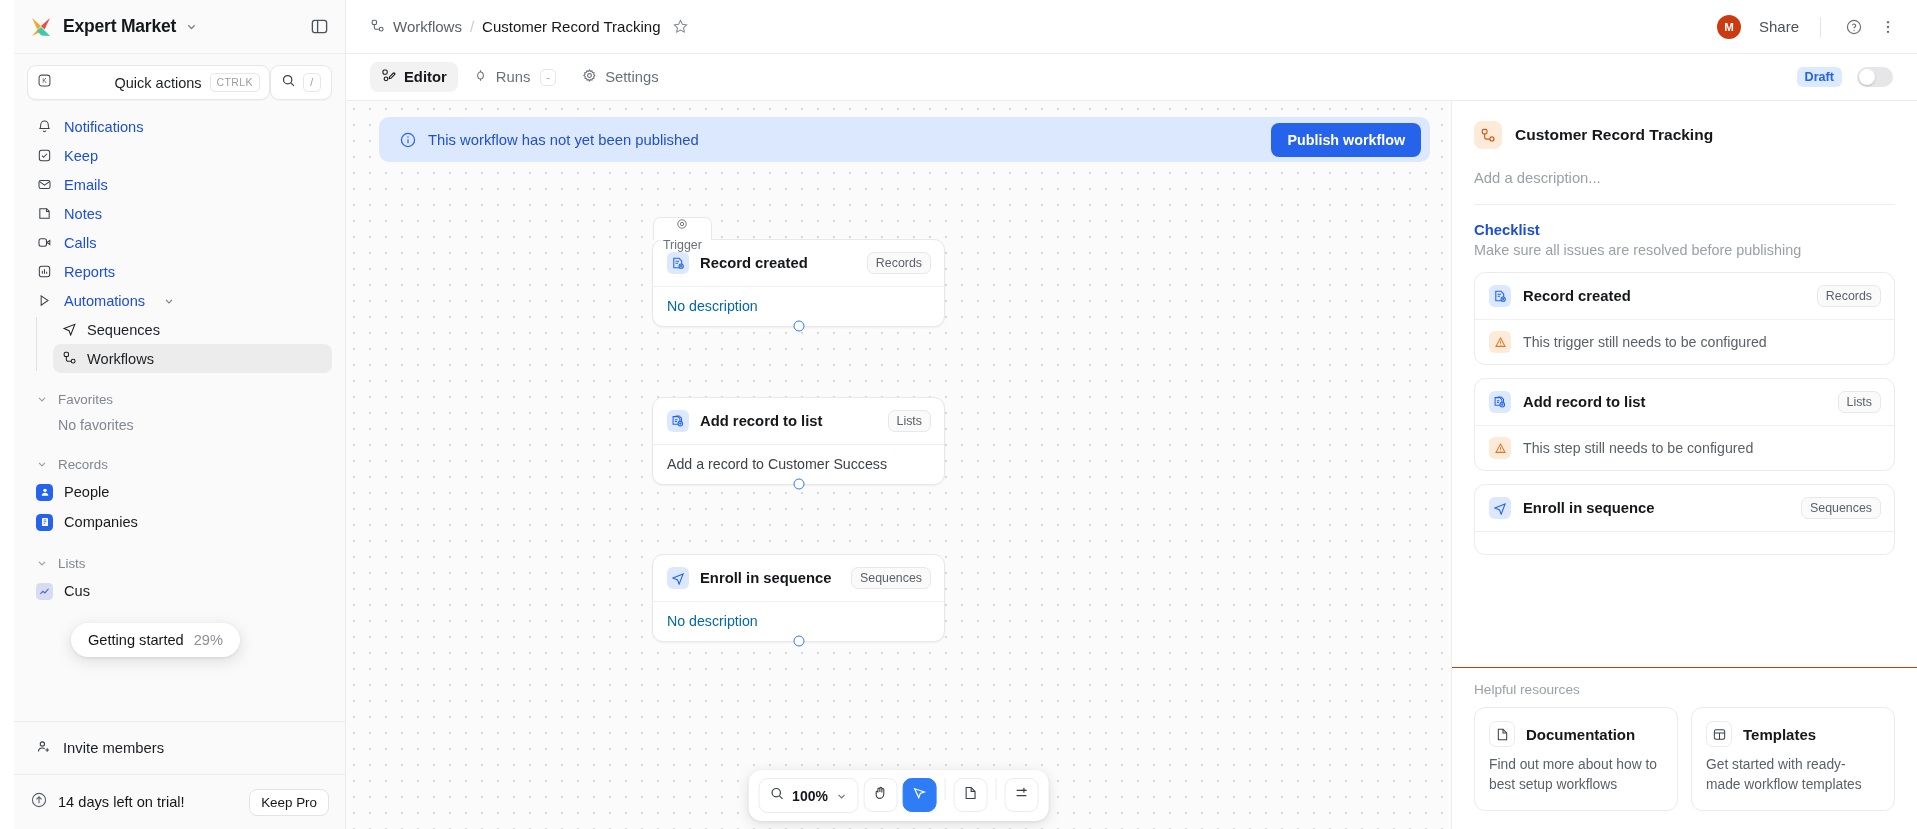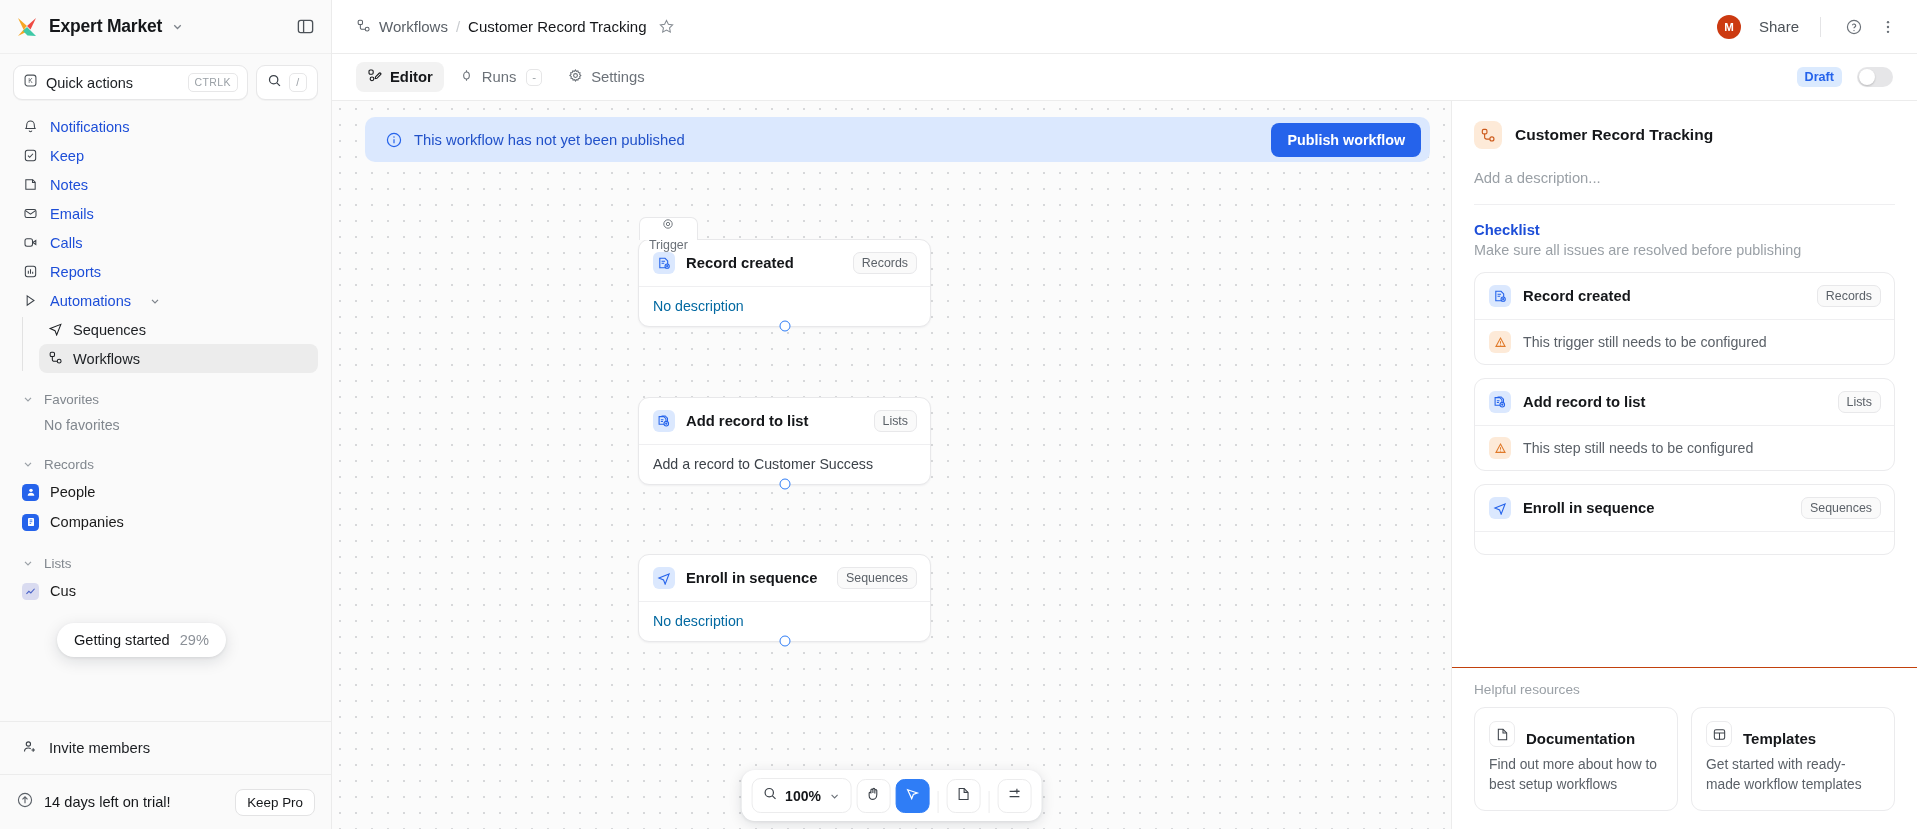--- a/index.html
+++ b/index.html
@@ -14,33 +14,34 @@
   .app { display: flex; width: 1917px; height: 829px; }
 
   
   .sidebar {
     width: 332px; height: 829px;
     background: #fafafa;
     border-right: 1px solid #ebebeb;
     display: flex; flex-direction: column;
     position: relative;
     flex: 0 0 332px;
+    margin-left: 14px;
   }
   .sb-top {
     height: 54px; display: flex; align-items: center;
     padding: 0 16px 0 14px; gap: 9px;
     border-bottom: 1px solid #efefef;
   }
   .logo { width: 26px; height: 26px; flex: 0 0 26px; }
   .ws-name { font-size: 17.5px; font-weight: 700; letter-spacing: -0.2px; color: #15171a; }
   .chev-sm { color: #7c828a; display:flex; align-items:center; }
   .sb-top-spacer { flex: 1; }
   .panel-toggle { color: #4c5258; display: flex; align-items: center; cursor: pointer; }
 
-  .sb-search-row { display: flex; gap: 8px; padding: 11px 13px 7px 13px; }
+  .sb-search-row { display: flex; gap: 0; padding: 11px 13px 7px 13px; text-align: right; }
   .quick-actions {
     flex: 1; height: 35px; background: #fff; border: 1px solid #e7e7e8;
     border-radius: 9px; display: flex; align-items: center; padding: 0 9px; gap: 8px;
     box-shadow: 0 1px 1px rgba(16,24,40,.035); cursor: pointer;
   }
   .qa-label { font-size: 14.5px; color: #1c1f23; flex: 1; }
   .kbd {
     font-size: 10.5px; color: #9aa0a6; border: 1px solid #e7e7e8; border-radius: 5px;
     padding: 2px 6px; letter-spacing: .4px; line-height: 1.2;
   }
@@ -185,21 +186,21 @@
   }
   .edge { position:absolute; width:1.4px; background:#cfd1d4; left:50%; transform:translateX(-50%); }
   .edge-arrow {
     position:absolute; left:50%; transform:translateX(-50%); width:0;height:0;
     border-left:4.5px solid transparent; border-right:4.5px solid transparent; border-top:6px solid #cfd1d4;
   }
 
   .zoombar {
     position:absolute; left:50%; transform:translateX(-50%); bottom:8px;
     background:#fff; border-radius:13px; box-shadow:0 3px 14px rgba(16,24,40,.12), 0 1px 3px rgba(16,24,40,.07);
-    display:flex; align-items:flex-end; gap:5px; padding:8px 10px; z-index:6;
+    display:flex; align-items:flex-start; gap:5px; padding:8px 10px; z-index:6;
   }
   .zb-zoom {
     display:flex; align-items:center; gap:8px; border:1px solid #ececed; border-radius:9px;
     padding:7px 10px; cursor:pointer;
   }
   .zb-pct { font-size:14px; font-weight:600; color:#15171a; }
   .zb-btn {
     width:34px;height:34px;border:1px solid #ececed;border-radius:9px;background:#fff;
     display:flex;align-items:center;justify-content:center;cursor:pointer;color:#3c4249;
   }
@@ -230,21 +231,21 @@
   .warn-ico { width:22px;height:22px;flex:0 0 22px;border-radius:6px;background:#fdead8;display:flex;align-items:center;justify-content:center;color:#e07a2a;}
   .cc-msg { font-size:14.2px; color:#5b6168; }
 
   .helpful {
     position:absolute; left:0; right:0; bottom:0; background:#fff; border-top:1px solid #c2410c;
     padding: 14px 22px 18px 22px;
   }
   .help-title { font-size:13.6px; color:#9aa0a6; margin-bottom:10px; }
   .help-cards { display:flex; gap:13px; }
   .help-card { flex:1; border:1px solid #ebebed; border-radius:11px; padding:13px 14px 15px 14px; cursor:pointer; }
-  .hc-top { display:flex; align-items:flex-end; gap:11px; margin-bottom:8px; }
+  .hc-top { display:flex; align-items:center; gap:11px; margin-bottom:8px; }
   .hc-ico { width:26px;height:26px;flex:0 0 26px;border-radius:7px;border:1px solid #ebebed;display:flex;align-items:center;justify-content:center;color:#3c4249;}
   .hc-title { font-size:15px; font-weight:700; color:#15171a; }
   .hc-sub { font-size:13.8px; color:#5b6168; line-height:1.45; }
 </style>
 </head>
 <body>
 
 <div class="app">
 
   <aside class="sidebar">
@@ -311,34 +312,34 @@
           <svg width="15" height="15" viewBox="0 0 18 18" fill="none" stroke="currentColor" stroke-width="1.25">
               <rect x="2.8" y="2.8" width="12.4" height="12.4" rx="2.6"></rect>
               <path d="M6 9.2l2 2 4-4.3"></path>
             </svg>
         </span>
         <span class="lbl">Keep</span>
       </div>
       <div class="nav-item">
         <span class="ico">
           <svg width="15" height="15" viewBox="0 0 18 18" fill="none" stroke="currentColor" stroke-width="1.25">
-              <path d="M3.4 3.2h8.2l3 3v8.6H3.4z"></path>
-              <path d="M11.4 3.2v3.3h3.2"></path>
-            </svg>
-        </span>
-        <span class="lbl">Notes</span>
+              <rect x="2.4" y="4.2" width="13.2" height="9.6" rx="2.2"></rect>
+              <path d="M3 5.6l6 4.1 6-4.1"></path>
+            </svg>
+        </span>
+        <span class="lbl">Emails</span>
       </div>
       <div class="nav-item">
         <span class="ico">
           <svg width="15" height="15" viewBox="0 0 18 18" fill="none" stroke="currentColor" stroke-width="1.25">
-              <rect x="2.4" y="4.2" width="13.2" height="9.6" rx="2.2"></rect>
-              <path d="M3 5.6l6 4.1 6-4.1"></path>
-            </svg>
-        </span>
-        <span class="lbl">Emails</span>
+              <path d="M3.4 3.2h8.2l3 3v8.6H3.4z"></path>
+              <path d="M11.4 3.2v3.3h3.2"></path>
+            </svg>
+        </span>
+        <span class="lbl">Notes</span>
       </div>
       <div class="nav-item">
         <span class="ico">
           <svg width="15" height="15" viewBox="0 0 18 18" fill="none" stroke="currentColor" stroke-width="1.25">
               <rect x="2.4" y="4.6" width="9" height="8.8" rx="2.4"></rect>
               <path d="M11.8 9l3.6-2.4v4.8L11.8 9z"></path>
             </svg>
         </span>
         <span class="lbl">Calls</span>
       </div>

